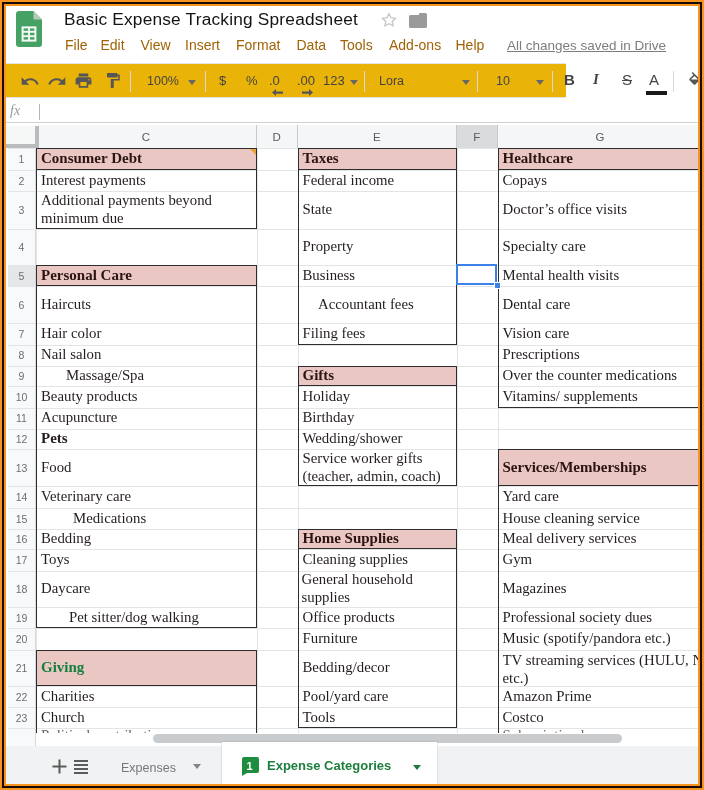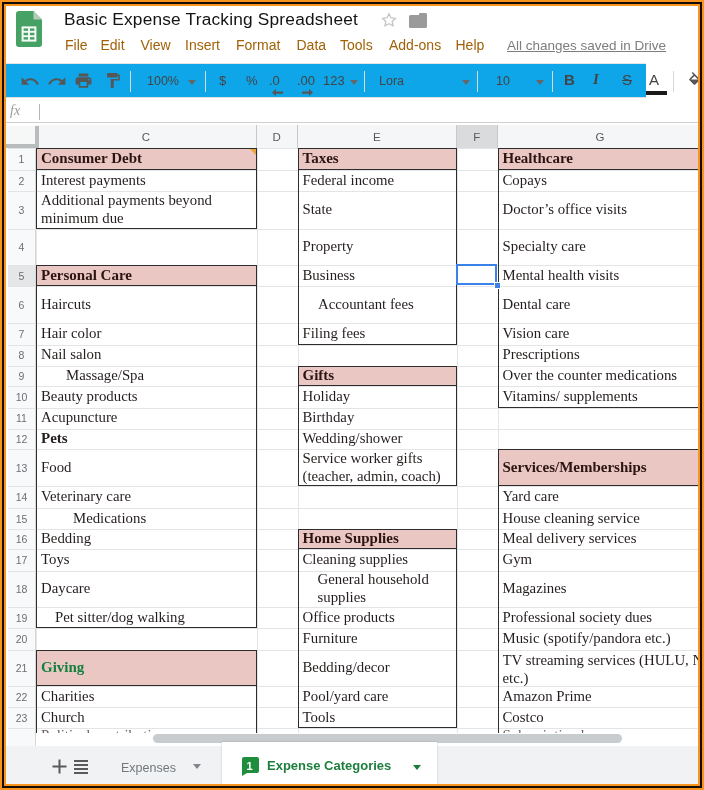--- a/index.html
+++ b/index.html
@@ -1,21 +1,21 @@
 <!DOCTYPE html>
 <html><head><meta charset="utf-8"><style>
 *{margin:0;padding:0;box-sizing:border-box}
 html,body{width:704px;height:790px}
 body{position:relative;font-family:"Liberation Sans",sans-serif;background:#f7941e}
 .b2{position:absolute;left:2px;top:2px;right:2px;bottom:2px;background:#150a04}
 .b3{position:absolute;left:4px;top:4px;right:4px;bottom:4px;background:#f7941e}
 .cn{position:absolute;left:6px;top:6px;width:692px;height:778px;background:#fff;overflow:hidden}
 .hd{position:absolute;left:0;top:0;width:692px;height:57px;background:#fff}
 .mn{position:absolute;top:30.5px;font-size:14px;color:#a16207}
-.tb{position:absolute;left:0;top:57px;width:640px;height:35px;background:#0ea5e9;border-top:1px solid #e5e5e5;border-bottom:1px solid #e0e0e0}
+.tb{position:absolute;left:0;top:57px;width:560px;height:35px;background:#eab308;border-top:1px solid #e5e5e5;border-bottom:1px solid #e0e0e0}
 .sep{position:absolute;top:7px;width:1px;height:21px;background:#d8d8d8}
 .tt{position:absolute;font-size:12.5px;color:#444;white-space:nowrap}
 .dar{position:absolute;width:0;height:0;border-left:4px solid transparent;border-right:4px solid transparent;border-top:5px solid #666}
 .fb{position:absolute;left:0;top:93px;width:692px;height:24px;background:#fff;border-bottom:1px solid #cfcfcf}
 .grid{position:absolute;left:0;top:0;width:692px;height:726px;background:transparent}
 .ch{position:absolute;top:119px;height:24px;border-right:1px solid #c6c8ca;border-bottom:1px solid #b7babc;color:#575b5e;font-size:11.5px;text-align:center;line-height:24px}
 .rn{position:absolute;left:2px;width:27px;color:#6b6f72;font-size:10.5px;text-align:center;display:flex;align-items:center;justify-content:center}
 .gl{position:absolute;height:1px;background:#e2e4e5}
 .gv{position:absolute;width:1px;background:#e2e4e5}
 .ct{position:absolute;font-family:"Liberation Serif",serif;color:#241d1d;display:flex;align-items:center;padding-bottom:2px;overflow:hidden}
@@ -198,39 +198,39 @@
 <div class="ct" style="left:30px;top:359.5px;width:221px;height:20.5px;font-size:14.8px;line-height:18px;padding-left:5px;margin-left:25px;">Massage/Spa</div>
 <div class="ct" style="left:30px;top:380px;width:221px;height:21.5px;font-size:14.8px;line-height:18px;padding-left:5px;">Beauty products</div>
 <div class="ct" style="left:30px;top:401.5px;width:221px;height:21.0px;font-size:14.8px;line-height:18px;padding-left:5px;">Acupuncture</div>
 <div class="ct" style="left:30px;top:422.5px;width:221px;height:20.80000000000001px;font-size:14.8px;line-height:18px;padding-left:5px;font-weight:bold;font-size:15px;">Pets</div>
 <div class="ct" style="left:30px;top:443.3px;width:221px;height:36.69999999999999px;font-size:14.8px;line-height:18px;padding-left:5px;">Food</div>
 <div class="ct" style="left:30px;top:480px;width:221px;height:22px;font-size:14.8px;line-height:18px;padding-left:5px;">Veterinary care</div>
 <div class="ct" style="left:46px;top:502px;width:221px;height:21px;font-size:14.8px;line-height:18px;padding-left:21px;">Medications</div>
 <div class="ct" style="left:30px;top:523px;width:221px;height:20px;font-size:14.8px;line-height:18px;padding-left:5px;">Bedding</div>
 <div class="ct" style="left:30px;top:543px;width:221px;height:21.5px;font-size:14.8px;line-height:18px;padding-left:5px;">Toys</div>
 <div class="ct" style="left:30px;top:564.5px;width:221px;height:36.5px;font-size:14.8px;line-height:18px;padding-left:5px;">Daycare</div>
-<div class="ct" style="left:30px;top:601px;width:221px;height:21px;font-size:14.8px;line-height:18px;padding-left:19px;">Pet sitter/dog walking</div>
+<div class="ct" style="left:44px;top:601px;width:221px;height:21px;font-size:14.8px;line-height:18px;padding-left:19px;">Pet sitter/dog walking</div>
 <div class="ct" style="left:30px;top:643.5px;width:221px;height:36.5px;font-size:14.8px;line-height:18px;padding-left:5px;font-weight:bold;font-size:15px;color:#15803d;">Giving</div>
 <div class="ct" style="left:30px;top:680px;width:221px;height:21px;font-size:14.8px;line-height:18px;padding-left:5px;">Charities</div>
 <div class="ct" style="left:30px;top:701px;width:221px;height:21px;font-size:14.8px;line-height:18px;padding-left:5px;">Church</div>
 <div class="ct" style="left:291.5px;top:142px;width:159.5px;height:22px;font-size:14.8px;line-height:18px;padding-left:5px;font-weight:bold;font-size:15px;color:#2b1512;">Taxes</div>
 <div class="ct" style="left:291.5px;top:164px;width:159.5px;height:21px;font-size:14.8px;line-height:18px;padding-left:5px;">Federal income</div>
 <div class="ct" style="left:291.5px;top:185px;width:159.5px;height:37.5px;font-size:14.8px;line-height:18px;padding-left:5px;">State</div>
 <div class="ct" style="left:291.5px;top:222.5px;width:159.5px;height:36.5px;font-size:14.8px;line-height:18px;padding-left:5px;">Property</div>
 <div class="ct" style="left:291.5px;top:259px;width:132px;height:21px;font-size:14.8px;line-height:18px;padding-left:5px;">Business</div>
 <div class="ct" style="left:307px;top:280px;width:159.5px;height:37px;font-size:14.8px;line-height:18px;padding-left:5px;">Accountant fees</div>
 <div class="ct" style="left:291.5px;top:317px;width:159.5px;height:21.5px;font-size:14.8px;line-height:18px;padding-left:5px;">Filing fees</div>
 <div class="ct" style="left:291.5px;top:359.5px;width:159.5px;height:20.5px;font-size:14.8px;line-height:18px;padding-left:5px;font-weight:bold;font-size:15px;color:#2b1512;">Gifts</div>
 <div class="ct" style="left:291.5px;top:380px;width:159.5px;height:21.5px;font-size:14.8px;line-height:18px;padding-left:5px;">Holiday</div>
 <div class="ct" style="left:291.5px;top:401.5px;width:159.5px;height:21.0px;font-size:14.8px;line-height:18px;padding-left:5px;">Birthday</div>
 <div class="ct" style="left:291.5px;top:422.5px;width:159.5px;height:20.80000000000001px;font-size:14.8px;line-height:18px;padding-left:5px;">Wedding/shower</div>
 <div class="ct" style="left:291.5px;top:443.3px;width:159.5px;height:36.69999999999999px;font-size:14.8px;line-height:18px;padding-left:5px;">Service worker gifts (teacher, admin, coach)</div>
 <div class="ct" style="left:291.5px;top:523px;width:159.5px;height:20px;font-size:14.8px;line-height:18px;padding-left:5px;font-weight:bold;font-size:15px;color:#2b1512;">Home Supplies</div>
 <div class="ct" style="left:291.5px;top:543px;width:159.5px;height:21.5px;font-size:14.8px;line-height:18px;padding-left:5px;">Cleaning supplies</div>
-<div class="ct" style="left:291.5px;top:564.5px;width:159.5px;height:36.5px;font-size:14.8px;line-height:18px;padding-left:20px;">General household supplies</div>
+<div class="ct" style="left:291.5px;top:564.5px;width:159.5px;height:36.5px;font-size:14.8px;line-height:18px;padding-left:4px;">General household supplies</div>
 <div class="ct" style="left:291.5px;top:601px;width:159.5px;height:21px;font-size:14.8px;line-height:18px;padding-left:5px;">Office products</div>
 <div class="ct" style="left:291.5px;top:622px;width:159.5px;height:21.5px;font-size:14.8px;line-height:18px;padding-left:5px;">Furniture</div>
 <div class="ct" style="left:291.5px;top:643.5px;width:159.5px;height:36.5px;font-size:14.8px;line-height:18px;padding-left:5px;">Bedding/decor</div>
 <div class="ct" style="left:291.5px;top:680px;width:159.5px;height:21px;font-size:14.8px;line-height:18px;padding-left:5px;">Pool/yard care</div>
 <div class="ct" style="left:291.5px;top:701px;width:159.5px;height:21px;font-size:14.8px;line-height:18px;padding-left:5px;">Tools</div>
 <div class="ct" style="left:491.5px;top:142px;width:206.0px;height:22px;font-size:14.8px;line-height:18px;padding-left:5px;font-weight:bold;font-size:15px;color:#2b1512;">Healthcare</div>
 <div class="ct" style="left:491.5px;top:164px;width:206.0px;height:21px;font-size:14.8px;line-height:18px;padding-left:5px;">Copays</div>
 <div class="ct" style="left:491.5px;top:185px;width:206.0px;height:37.5px;font-size:14.8px;line-height:18px;padding-left:5px;">Doctor’s office visits</div>
 <div class="ct" style="left:491.5px;top:222.5px;width:206.0px;height:36.5px;font-size:14.8px;line-height:18px;padding-left:5px;">Specialty care</div>
 <div class="ct" style="left:491.5px;top:259px;width:206.0px;height:21px;font-size:14.8px;line-height:18px;padding-left:5px;">Mental health visits</div>

